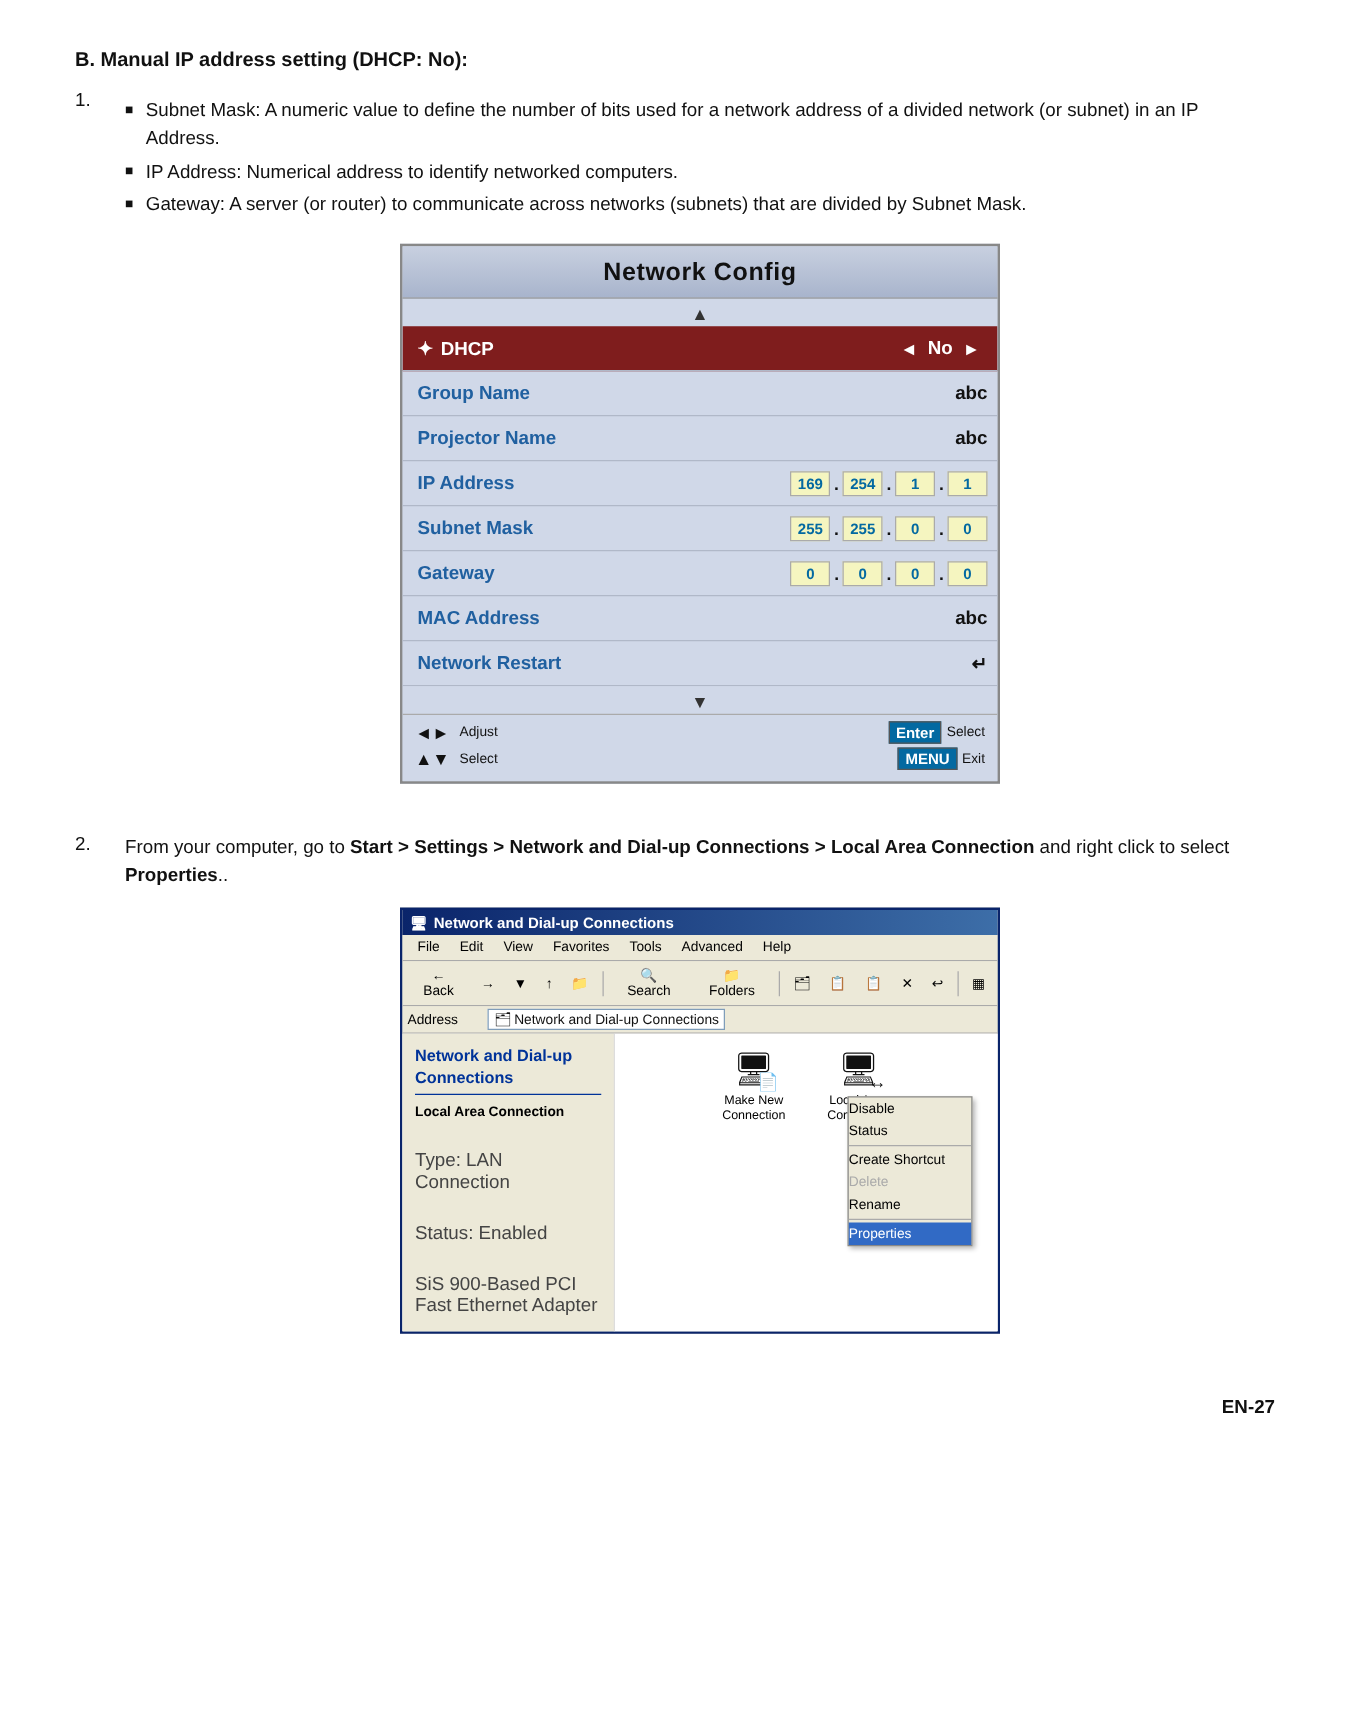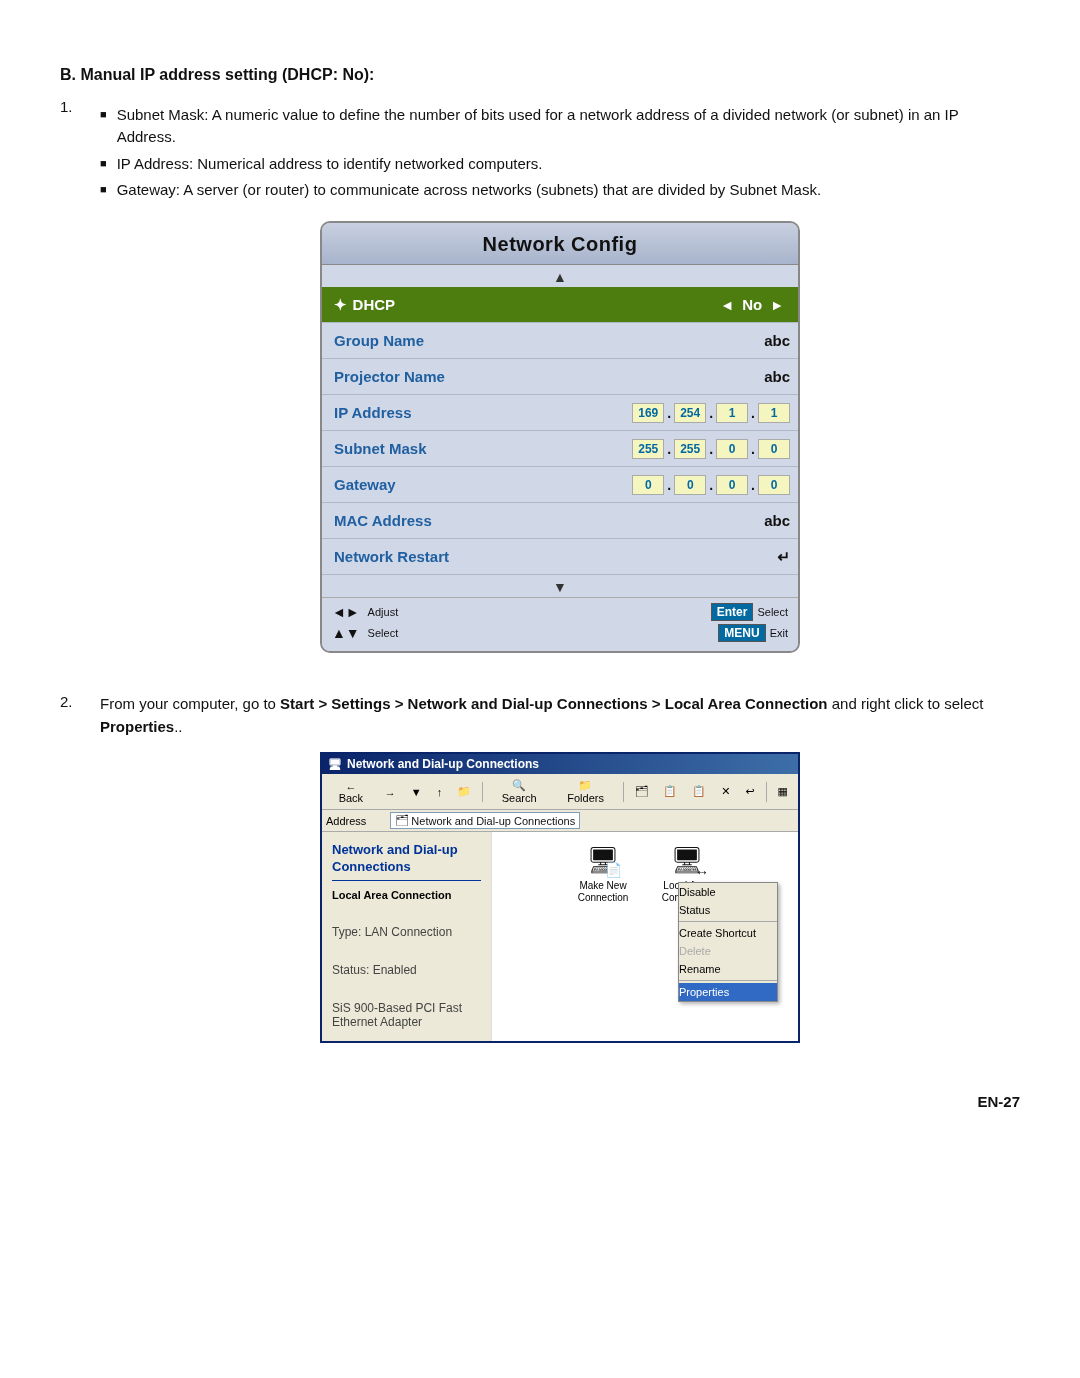--- a/index.html
+++ b/index.html
@@ -10,21 +10,20 @@
       color: #111;
       width: 1080px;
       min-height: 1378px;
       padding: 40px 60px;
     }
 
     .section-title {
       font-weight: bold;
       font-size: 16px;
       margin-bottom: 14px;
-      margin-top: 26px;
     }
 
     .numbered-list {
       list-style: none;
       padding: 0;
     }
 
     .numbered-item {
       display: flex;
       margin-bottom: 16px;
@@ -63,21 +62,21 @@
     
     .network-config-wrapper {
       display: flex;
       justify-content: center;
       margin: 20px 0 24px 0;
     }
 
     .network-config-dialog {
       width: 480px;
       border: 2px solid #888;
-      border-radius: 10px;
+      border-radius: 0;
       background: #d0d8e8;
       overflow: hidden;
     }
 
     .dialog-title-bar {
       background: linear-gradient(to bottom, #c8d0e0, #a8b4cc);
       text-align: center;
       padding: 10px 0 8px 0;
       border-bottom: 1px solid #888;
     }
@@ -102,21 +101,21 @@
     }
 
     .dialog-row {
       display: flex;
       align-items: center;
       border-bottom: 1px solid #b0b8c8;
       min-height: 36px;
     }
 
     .dialog-row.highlighted {
-      background: #4d7c0f;
+      background: #7f1d1d;
       color: #fff;
     }
 
     .dialog-row-label {
       width: 180px;
       padding: 5px 12px;
       font-size: 15px;
       font-weight: bold;
       color: #2060a0;
     }
@@ -318,21 +317,21 @@
     }
 
     .winxp-left-subtitle {
       font-size: 11px;
       color: #000;
       font-weight: bold;
       margin-bottom: 4px;
     }
 
     .winxp-left-text {
-      font-size: 12px;
+      font-size: 15px;
       color: #444;
       margin-bottom: 2px;
       margin-top: 24px;
     }
 
     .winxp-right-panel {
       flex: 1;
       background: #fff;
       position: relative;
       display: flex;
@@ -564,20 +563,29 @@
 
       
       <div class="winxp-dialog-wrapper">
         <div class="winxp-dialog">
 
           <div class="winxp-title-bar">
             <span class="winxp-title-icon">🖥</span>
             <span>Network and Dial-up Connections</span>
           </div>
 
+          <div class="winxp-menu-bar">
+            <span class="winxp-menu-item">File</span>
+            <span class="winxp-menu-item">Edit</span>
+            <span class="winxp-menu-item">View</span>
+            <span class="winxp-menu-item">Favorites</span>
+            <span class="winxp-menu-item">Tools</span>
+            <span class="winxp-menu-item">Advanced</span>
+            <span class="winxp-menu-item">Help</span>
+          </div>
 
           <div class="winxp-toolbar">
             <button class="winxp-toolbar-btn">← Back</button>
             <button class="winxp-toolbar-btn">→</button>
             <button class="winxp-toolbar-btn">▼</button>
             <button class="winxp-toolbar-btn">↑</button>
             <button class="winxp-toolbar-btn">📁</button>
             <div class="winxp-toolbar-sep"></div>
             <button class="winxp-toolbar-btn">🔍 Search</button>
             <button class="winxp-toolbar-btn">📁 Folders</button>

